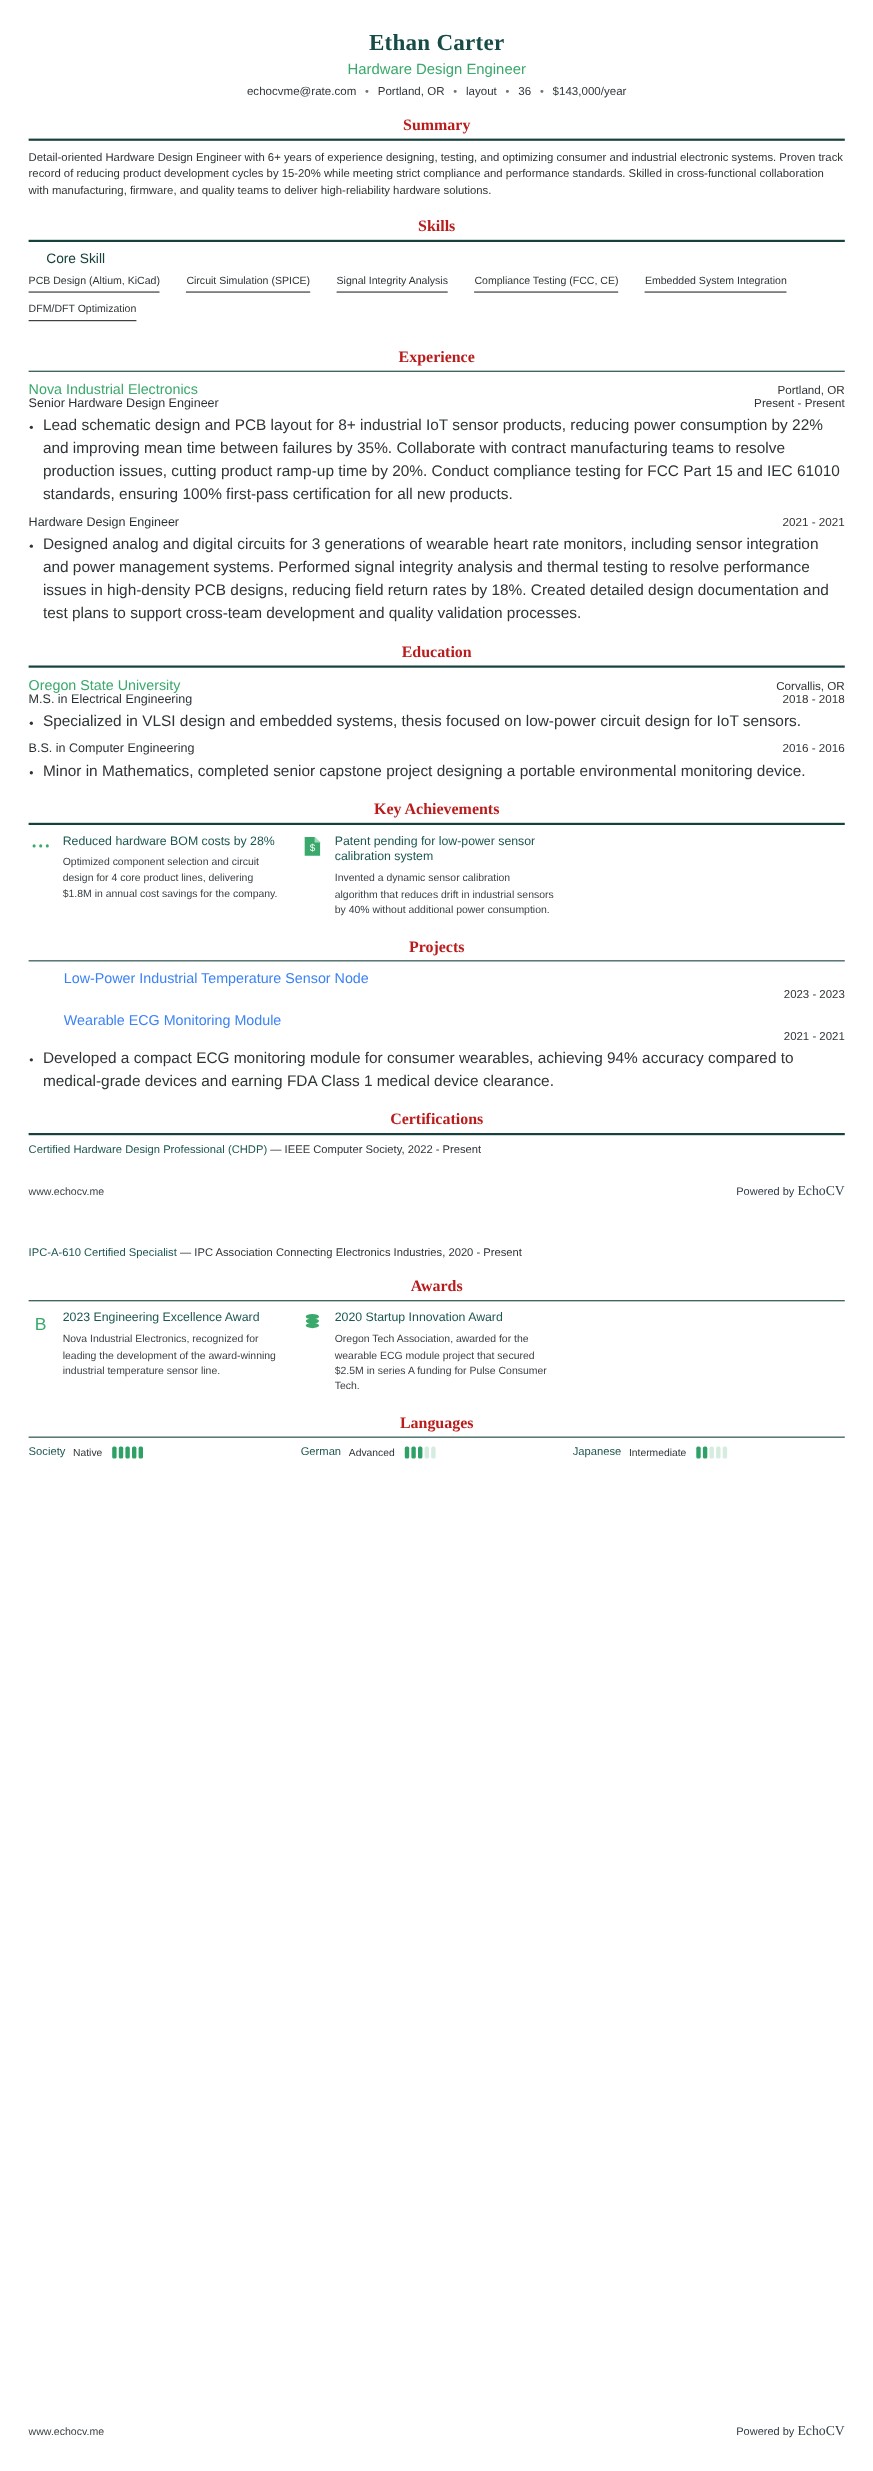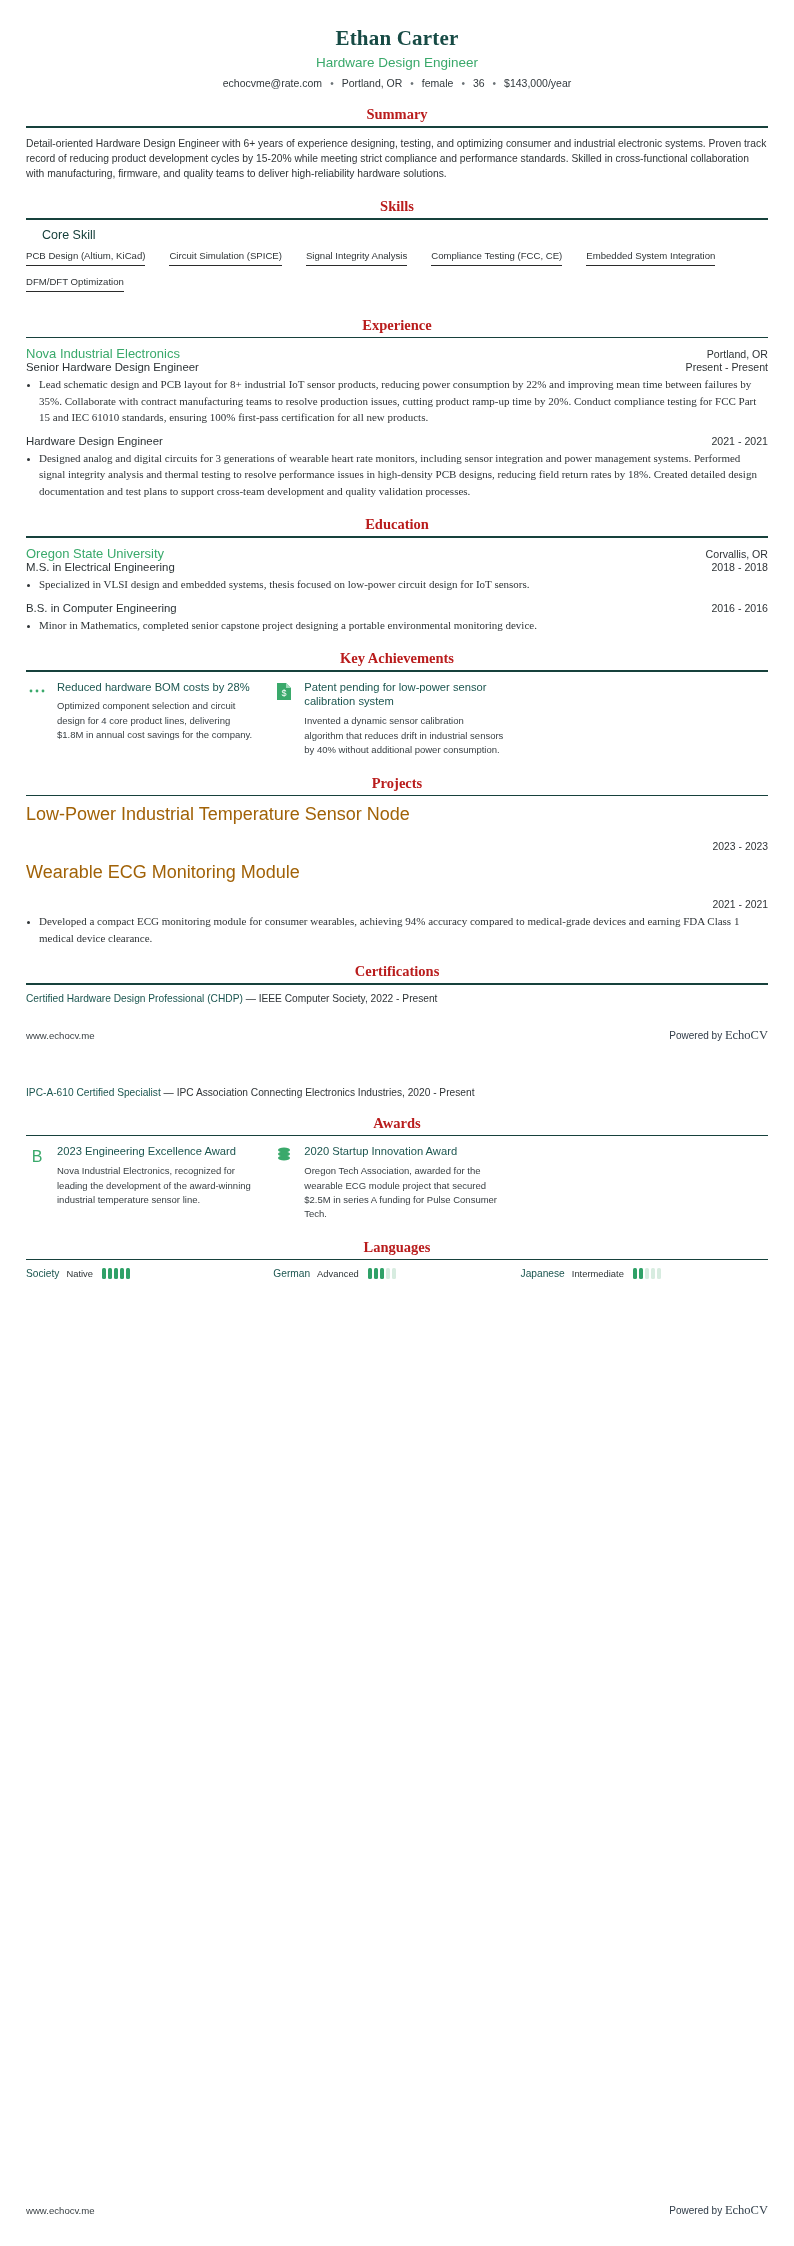--- a/index.html
+++ b/index.html
@@ -114,25 +114,24 @@
   }
   .entry-date {
     font-size: 10.6px;
     color: #2f3437;
     white-space: nowrap;
   }
   ul.bullets {
     margin: 3px 0 0 13px;
   }
   ul.bullets li {
-    font-size: 11px;
+    font-size: 14px;
     line-height: 1.5;
     color: #2f3437;
     margin-bottom: 1px;
-    font-family: Liberation Serif, serif;
   }
   ul.bullets li::marker { font-size: 9px; }
 
   
   .kv-grid {
     display: flex;
     gap: 0;
   }
   .kv-col {
     width: 33.33%;
@@ -155,28 +154,29 @@
   }
   .kv-desc {
     font-size: 9.5px;
     color: #3a4145;
     line-height: 1.52;
   }
 
   
   .proj { margin-bottom: 10px; }
   .proj-title {
-    font-size: 18px;
-    color: #a16207;
+    font-size: 13px;
+    color: #3b82f6;
+    margin-left: 32px;
   }
   .proj-date {
     font-size: 10.4px;
     color: #2f3437;
     text-align: right;
-    margin-top: 16px;
+    margin-top: 2px;
   }
 
   
   .cert {
     font-size: 10.2px;
     color: #2f3437;
     margin-bottom: 6px;
   }
   .cert .cert-name { color: #1c5650; }
 
@@ -230,21 +230,21 @@
 <div class="page">
 
   <div class="hdr">
     <div class="hdr-name">Ethan Carter</div>
     <div class="hdr-title">Hardware Design Engineer</div>
     <div class="hdr-contact">
       <span>echocvme@rate.com</span>
       <span class="sep">•</span>
       <span>Portland, OR</span>
       <span class="sep">•</span>
-      <span>female</span>
+      <span>layout</span>
       <span class="sep">•</span>
       <span>36</span>
       <span class="sep">•</span>
       <span>$143,000/year</span>
     </div>
   </div>
 
   <div class="sec">
     <div class="sec-h">Summary</div>
     <div class="sec-rule"></div>

